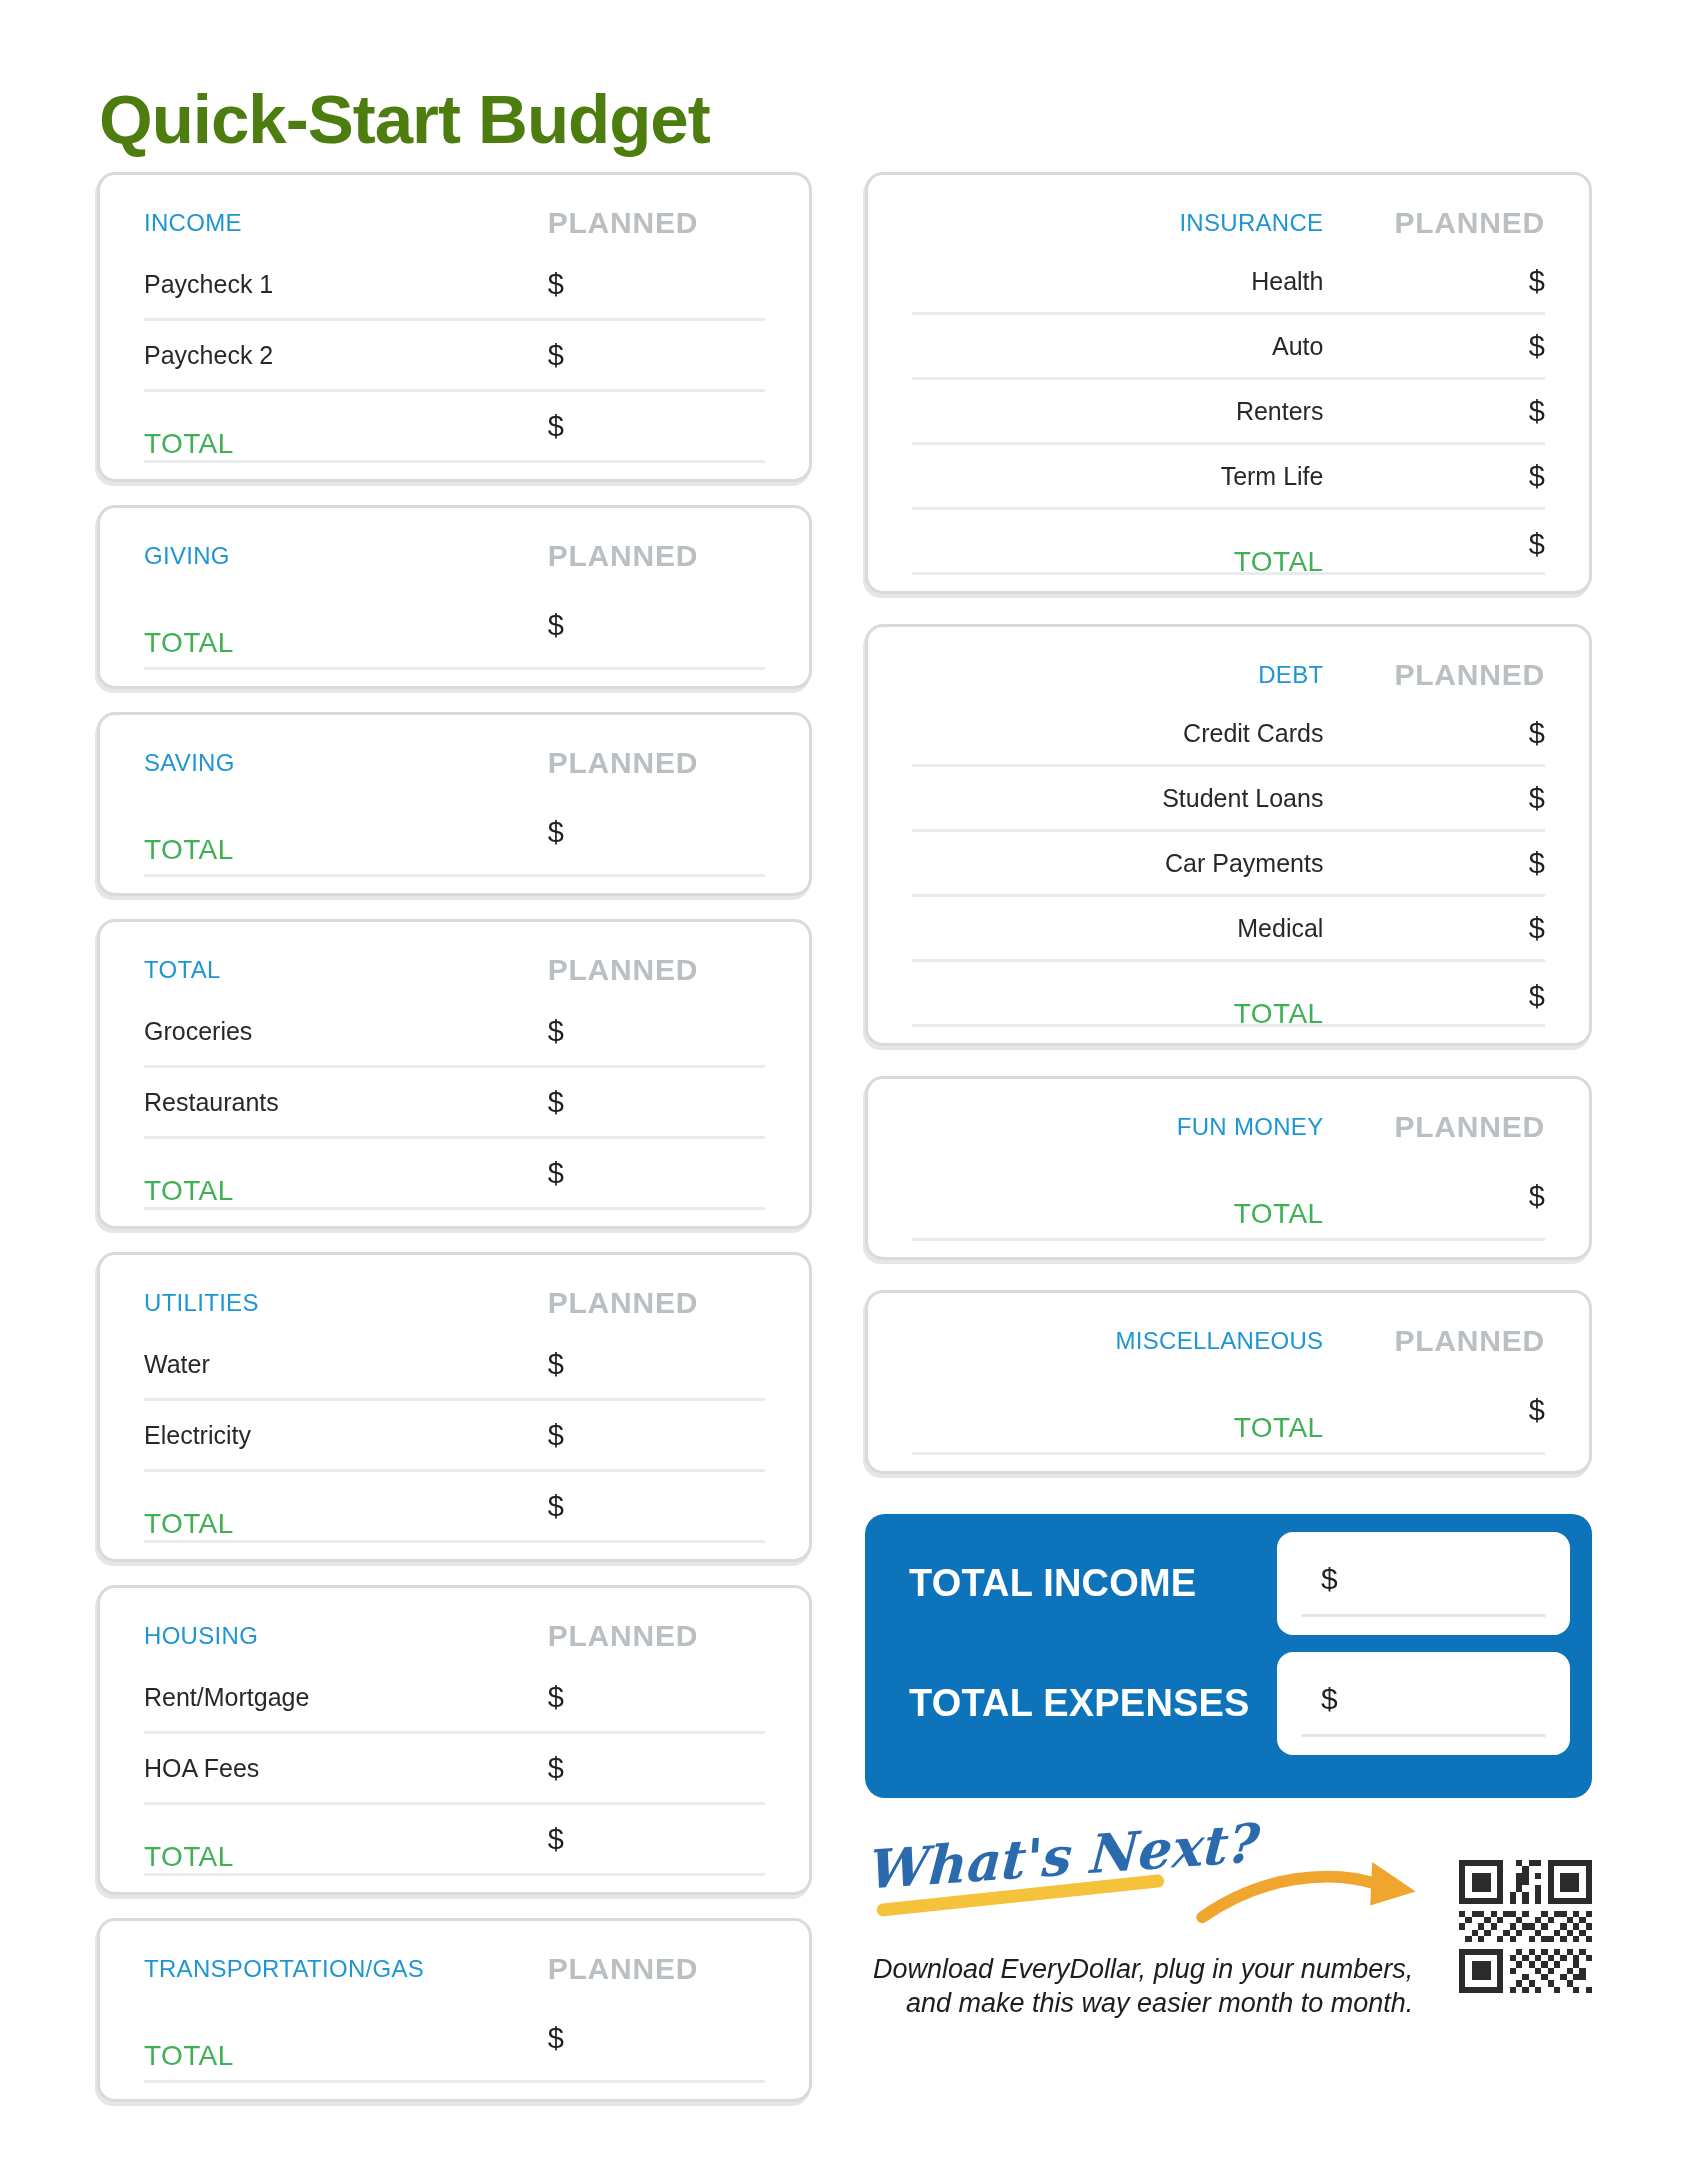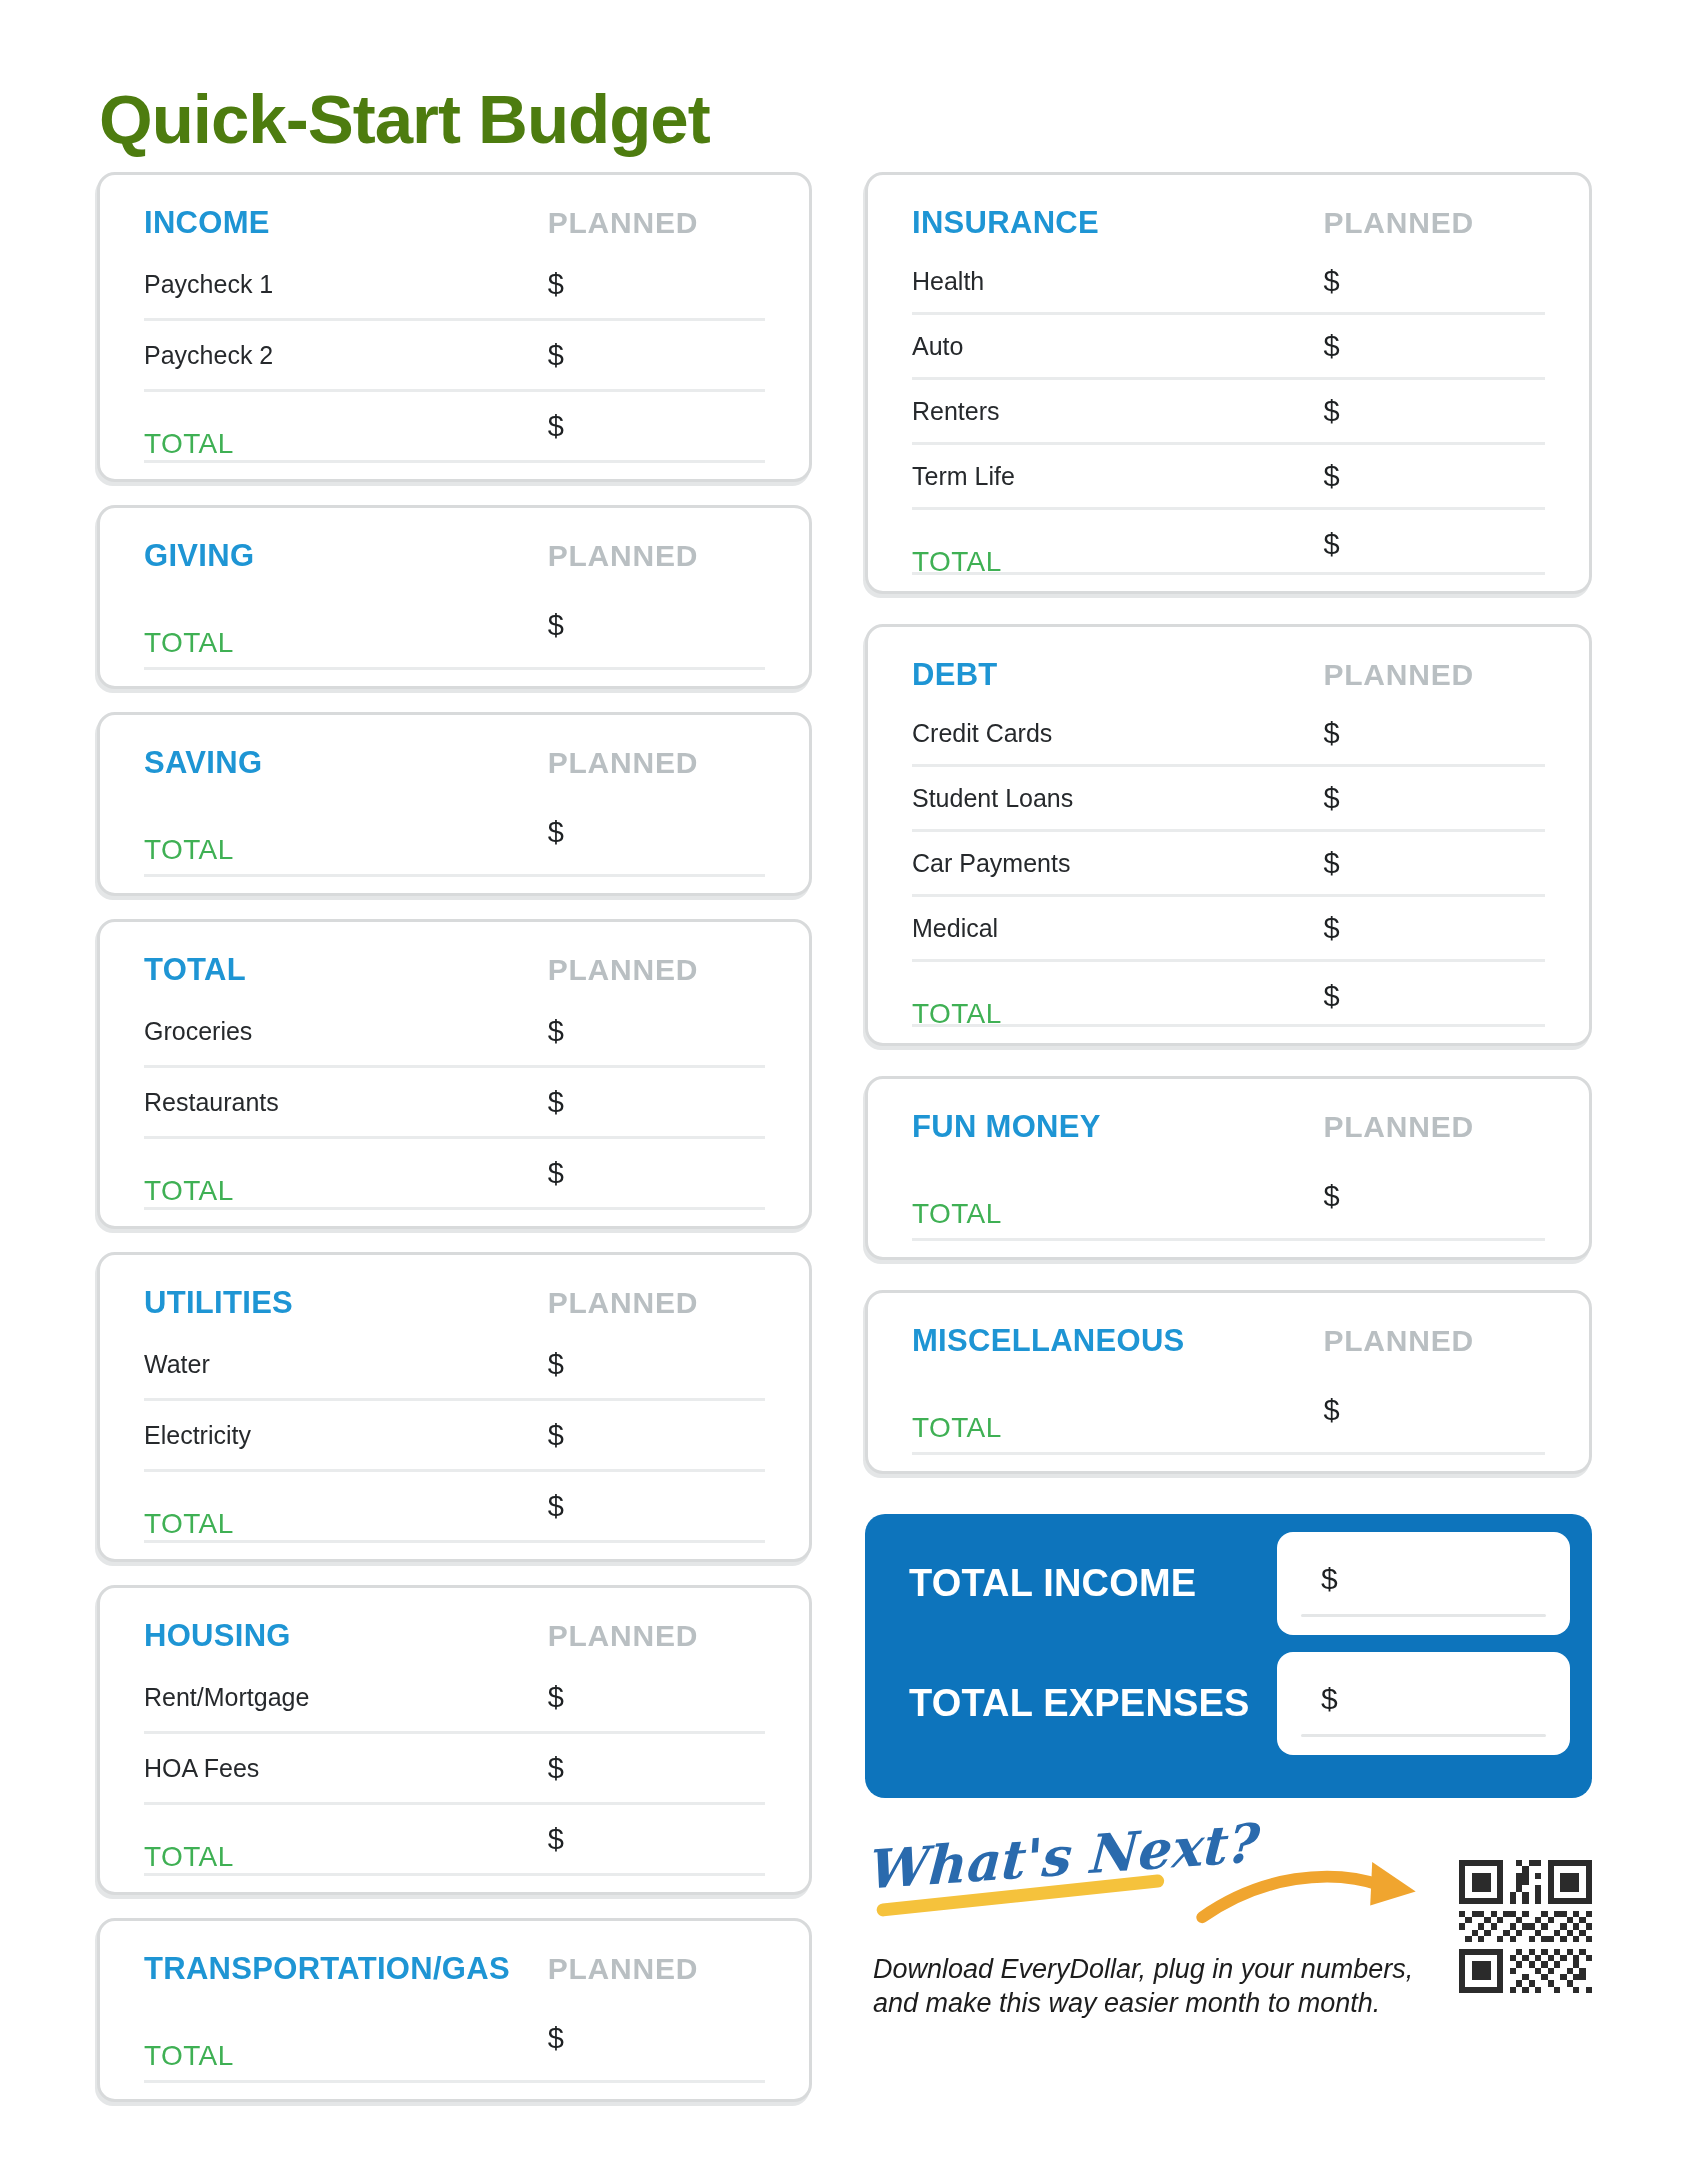--- a/index.html
+++ b/index.html
@@ -20,41 +20,41 @@
     line-height: 1.0;
   }
   .columns {
     display: flex;
     margin: 18px 0 0 97px;
     gap: 53px;
     align-items: flex-start;
   }
   .col { display: flex; flex-direction: column; }
   .col-left  { width: 715px; }
-  .col-right { width: 727px; }
+  .col-right { width: 727px; text-align: right; }
 
   
   .card {
     background: #ffffff;
     border: 3px solid #d8dadb;
     border-radius: 18px;
     box-shadow: -2px 4px 0 #e4e6e7;
     padding: 20px 44px 16px 44px;
     margin-bottom: 23px;
   }
   .col-right .card { margin-bottom: 30px; }
   .card-head {
     display: grid;
     grid-template-columns: 65% 35%;
     align-items: center;
     height: 55px;
   }
   .sec-title {
-    font-size: 31px;
-    font-weight: bold;
+    font-size: 24px;
+    font-weight: normal;
     color: #1e95d4;
     letter-spacing: 0.3px;
     white-space: nowrap;
   }
   .planned {
     font-size: 30px;
     font-weight: bold;
     color: #b9bfc2;
     letter-spacing: 0.8px;
   }

